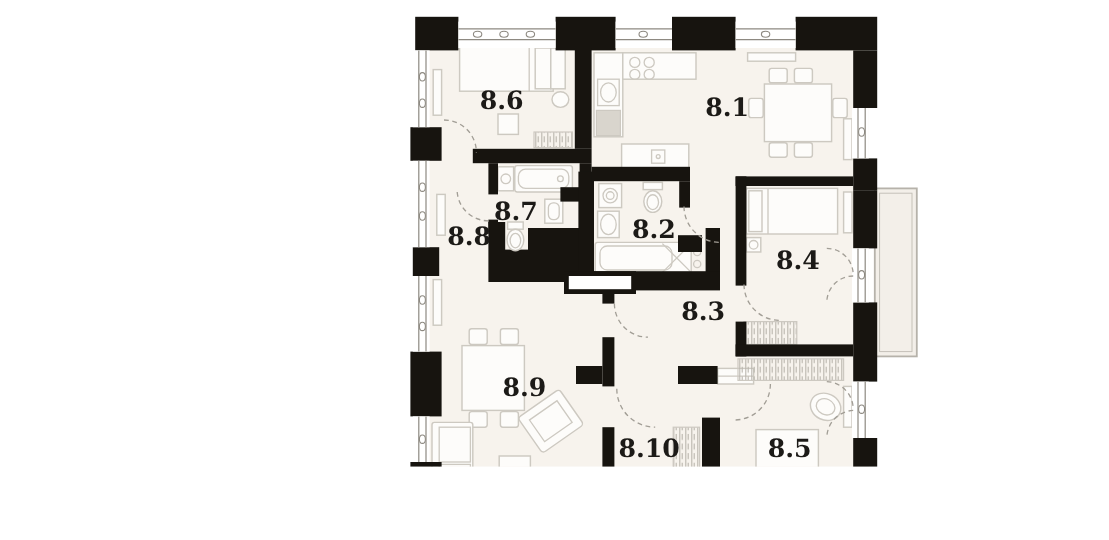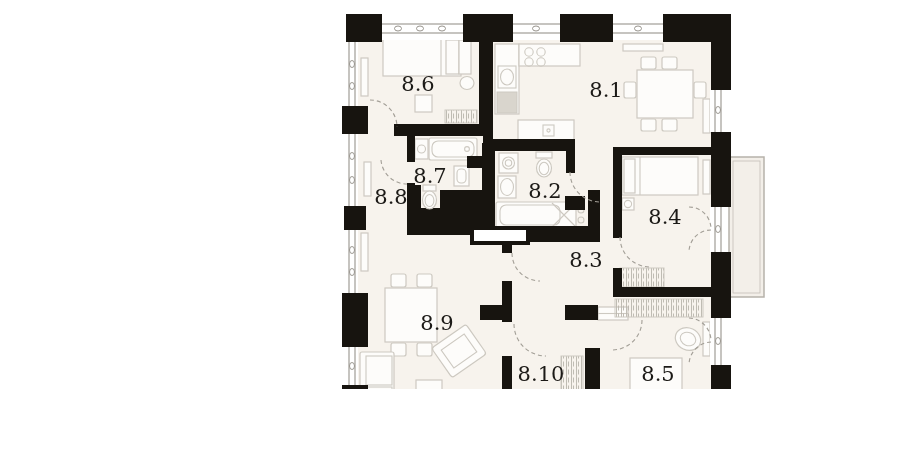--- a/index.html
+++ b/index.html
@@ -8,21 +8,21 @@
     --c-balcony:#f3efe9;
     --c-furniture_stroke:#cdc9c1;
     --c-furniture_fill:#fdfcfa;
     --c-appliance_fill:#d9d5cd;
     --c-door_arc:#a29e96;
     --c-window_line:#8d8981;
     --c-label:#1c1a17;
     --c-background:#ffffff;
   }
   html,body{margin:0;padding:0;background:var(--c-background);}
-  .stage{position:relative;width:924px;height:389px;background:var(--c-background);overflow:hidden;}
+  .stage{position:relative;width:924px;height:389px;background:var(--c-background);overflow:hidden;font-weight:bold;}
   svg{position:absolute;left:0;top:0;}
   .wall{fill:var(--c-wall);stroke:none;}
   .floor{fill:var(--c-floor);stroke:none;}
   .bal{fill:var(--c-balcony);stroke:#b6b2aa;stroke-width:1.5;}
   .bal-inner{fill:none;stroke:#c3bfb7;stroke-width:0.8;}
   .win{fill:#ffffff;stroke:none;}
   .winline{stroke:var(--c-window_line);stroke-width:1;fill:none;}
   .vent{fill:#ffffff;stroke:var(--c-window_line);stroke-width:0.9;}
   .furn{fill:var(--c-furniture_fill);stroke:var(--c-furniture_stroke);stroke-width:1.2;}
   .furn-nf{fill:none;stroke:var(--c-furniture_stroke);stroke-width:1.1;}

